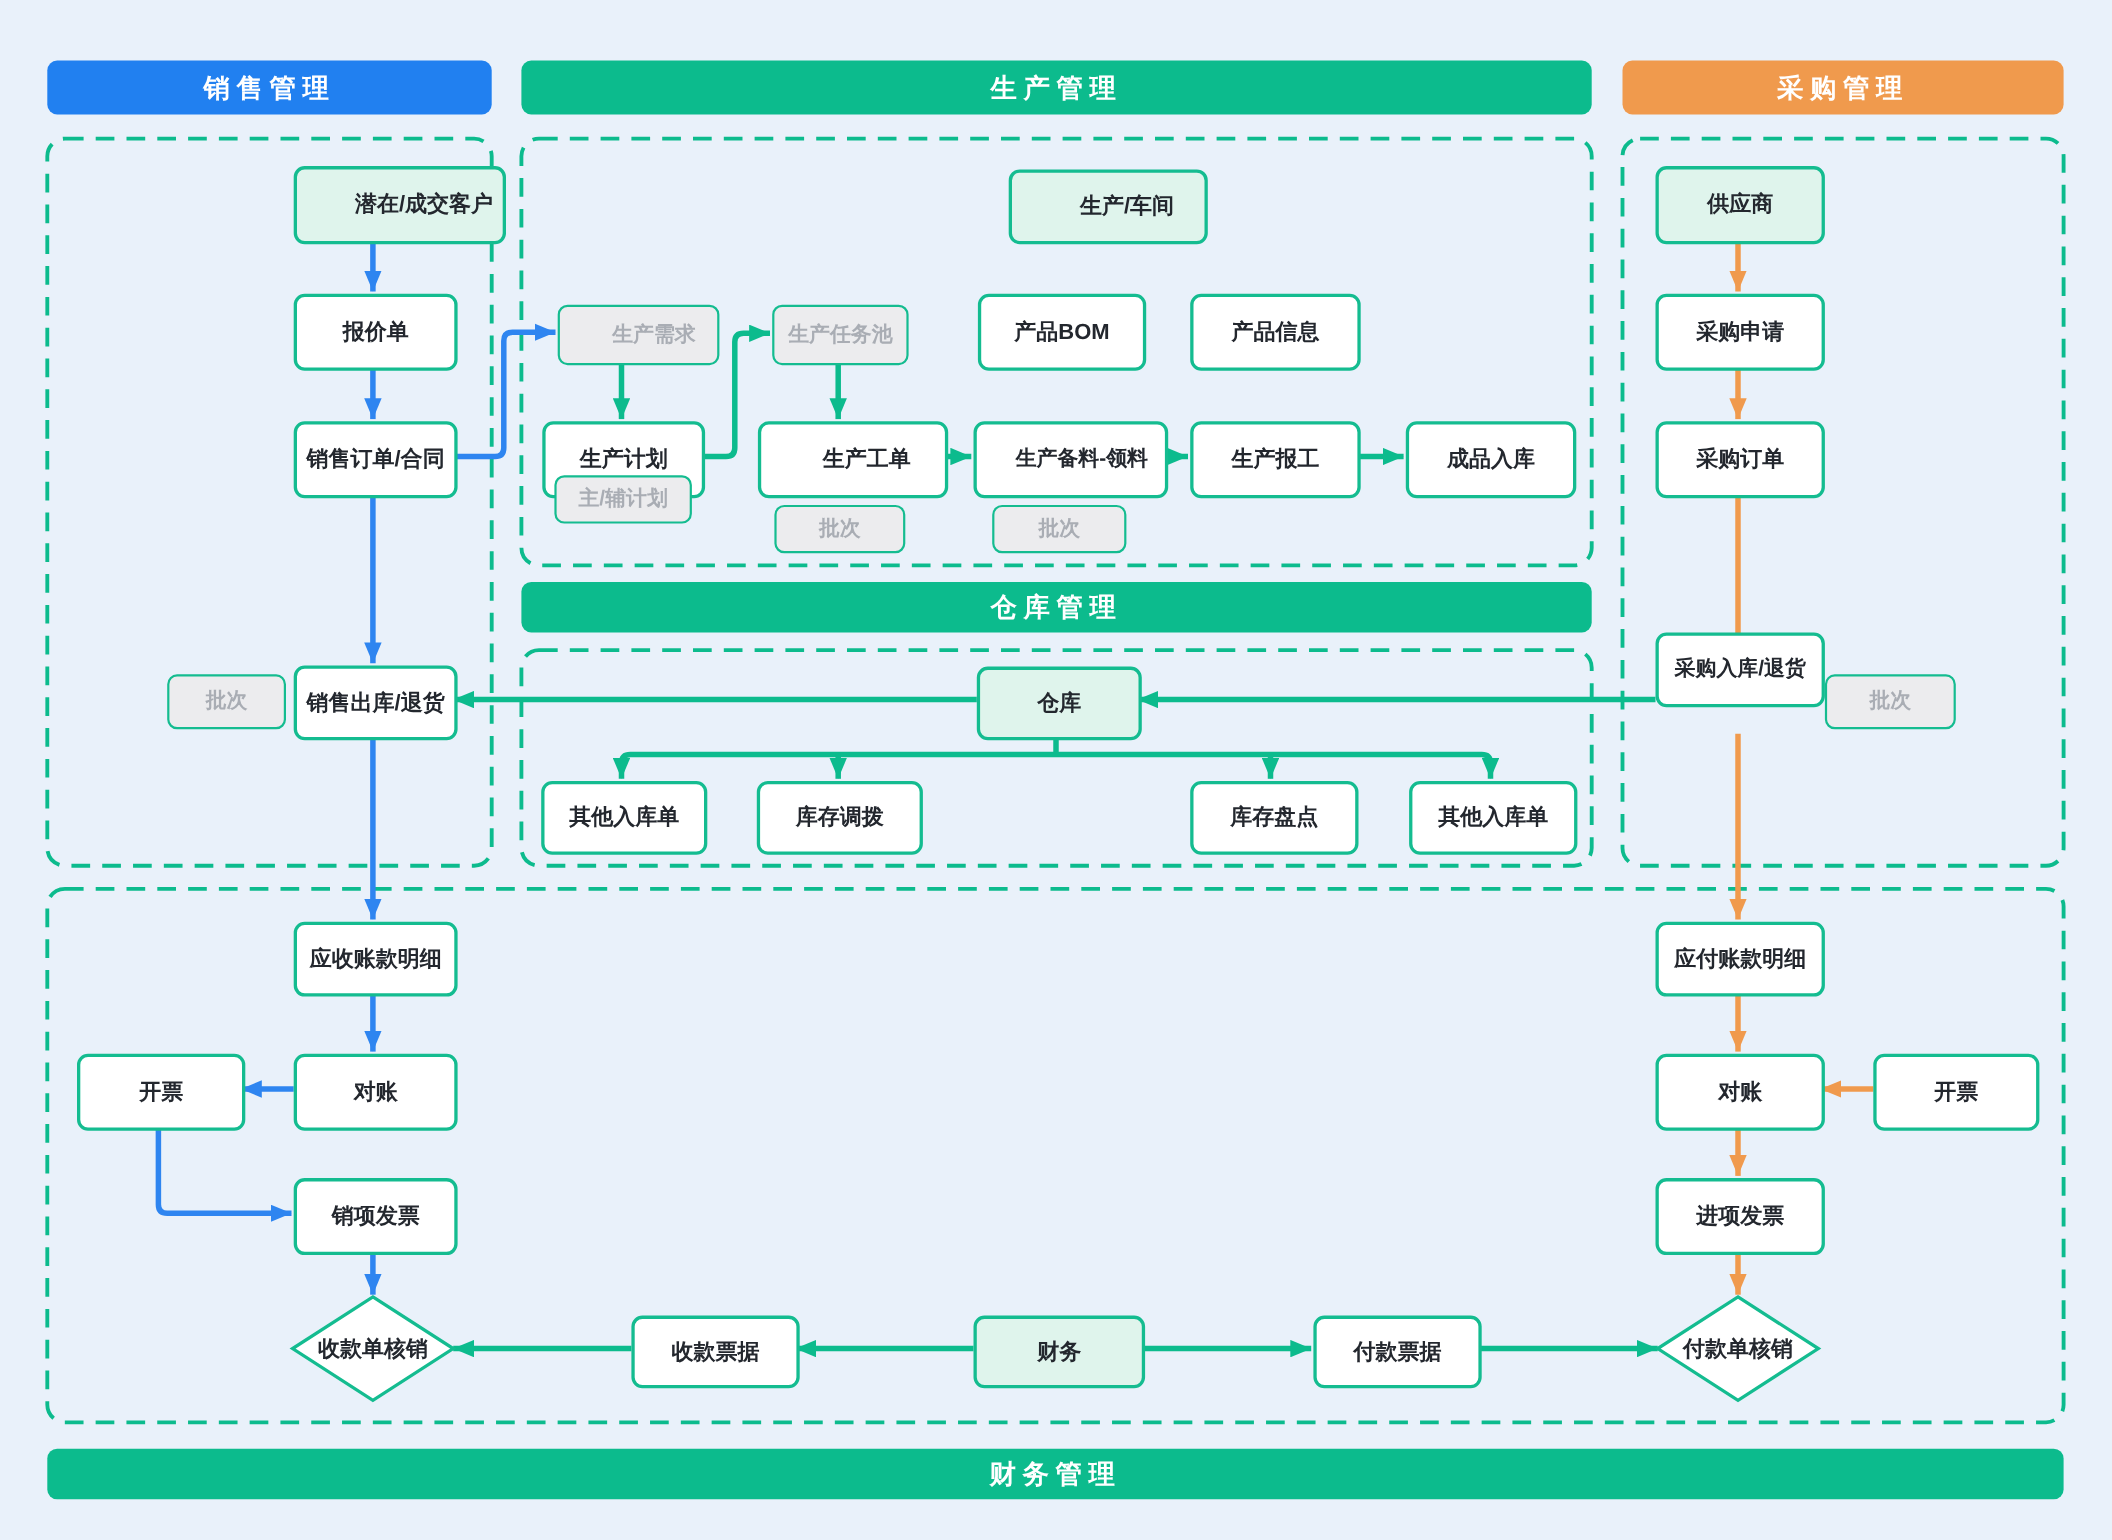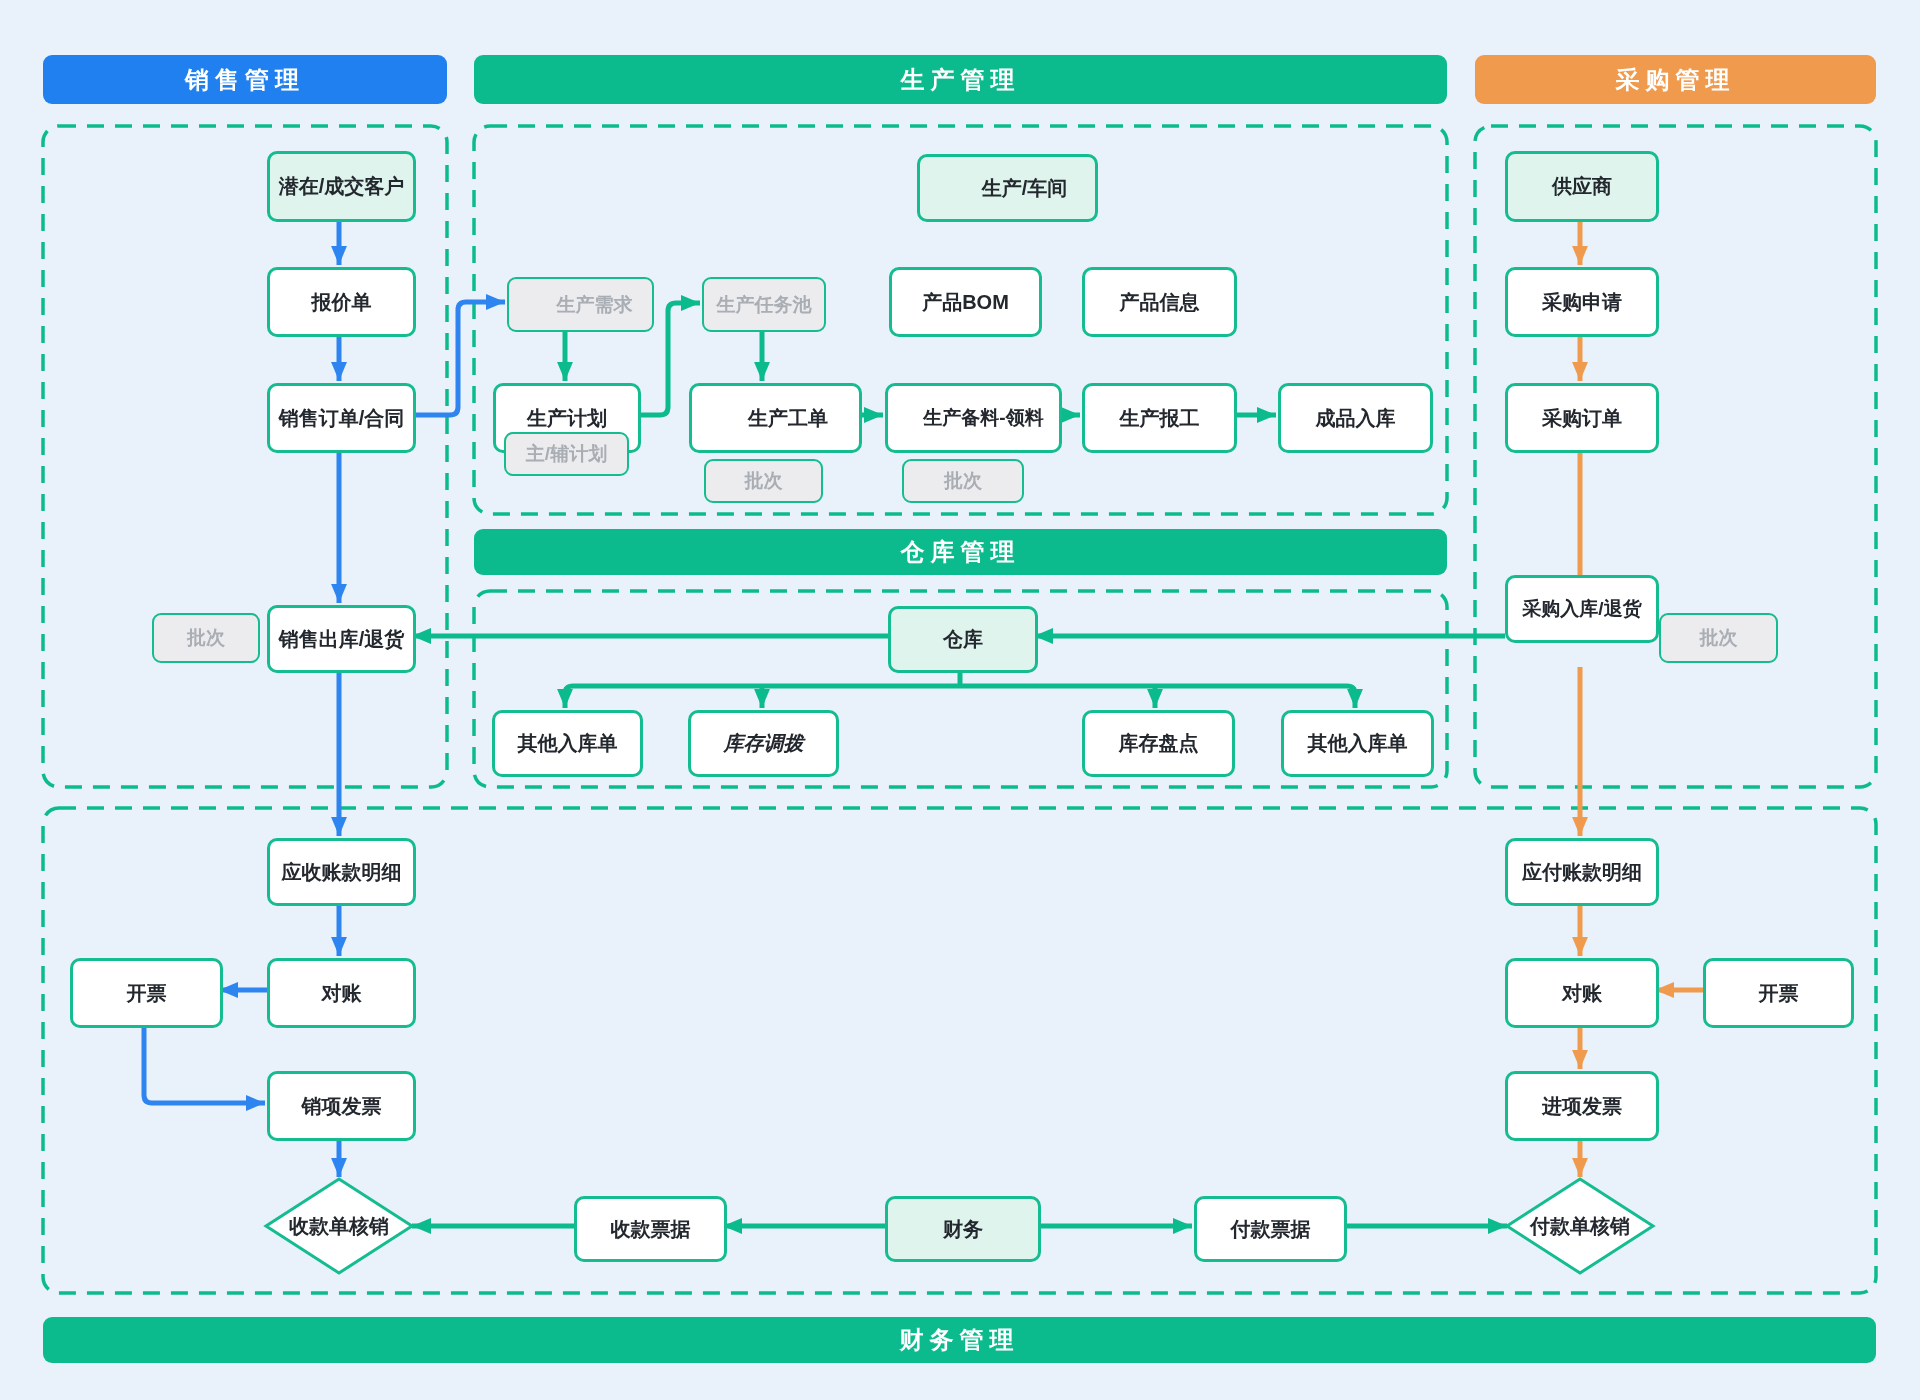--- a/index.html
+++ b/index.html
@@ -118,21 +118,21 @@
     <polygon class="diamond-shape" points="339,1179 412,1226 339,1273 266,1226"></polygon>
     <polygon class="diamond-shape" points="1580,1179 1653,1226 1580,1273 1507,1226"></polygon>
   </svg>
 
   <div class="hdr" style="left:43px;top:55px;width:404px;height:49px;background:var(--sales-header);">销售管理</div>
   <div class="hdr" style="left:474px;top:55px;width:973px;height:49px;background:var(--production-header);">生产管理</div>
   <div class="hdr" style="left:1475px;top:55px;width:401px;height:49px;background:var(--purchase-header);">采购管理</div>
   <div class="hdr" style="left:474px;top:529px;width:973px;height:46px;background:var(--production-header);">仓库管理</div>
   <div class="hdr" style="left:43px;top:1317px;width:1833px;height:46px;background:var(--production-header);">财务管理</div>
 
-  <div class="node accent" style="left:267px;top:151px;width:143px;height:65px;">潜在/成交客户</div>
+  <div class="node accent" style="left:267px;top:151px;width:143px;height:65px;padding-left:44px;">潜在/成交客户</div>
   <div class="node" style="left:267px;top:267px;width:143px;height:64px;">报价单</div>
   <div class="node" style="left:267px;top:383px;width:143px;height:64px;">销售订单/合同</div>
   <div class="node tag" style="left:152px;top:613px;width:104px;height:46px;">批次</div>
   <div class="node" style="left:267px;top:605px;width:143px;height:62px;">销售出库/退货</div>
   <div class="node" style="left:267px;top:838px;width:143px;height:62px;">应收账款明细</div>
   <div class="node" style="left:267px;top:958px;width:143px;height:64px;">对账</div>
   <div class="node" style="left:70px;top:958px;width:147px;height:64px;">开票</div>
   <div class="node" style="left:267px;top:1071px;width:143px;height:64px;">销项发票</div>
   <div class="diamond-label" style="left:254px;top:1200px;width:170px;height:52px;">收款单核销</div>
 
@@ -145,21 +145,21 @@
   <div class="node tag" style="left:504px;top:432px;width:121px;height:40px;">主/辅计划</div>
   <div class="node" style="left:689px;top:383px;width:142px;height:64px;padding-left:25px;">生产工单</div>
   <div class="node tag" style="left:704px;top:459px;width:115px;height:40px;">批次</div>
   <div class="node" style="left:885px;top:383px;width:151px;height:64px;font-size:19px;padding-left:20px;">生产备料-领料</div>
   <div class="node tag" style="left:902px;top:459px;width:118px;height:40px;">批次</div>
   <div class="node" style="left:1082px;top:383px;width:149px;height:64px;">生产报工</div>
   <div class="node" style="left:1278px;top:383px;width:149px;height:64px;">成品入库</div>
 
   <div class="node accent" style="left:888px;top:606px;width:144px;height:61px;">仓库</div>
   <div class="node" style="left:492px;top:710px;width:145px;height:61px;">其他入库单</div>
-  <div class="node" style="left:688px;top:710px;width:145px;height:61px;font-style:italic;">库存调拨</div>
+  <div class="node" style="left:688px;top:710px;width:145px;height:61px;">库存调拨</div>
   <div class="node" style="left:1082px;top:710px;width:147px;height:61px;">库存盘点</div>
   <div class="node" style="left:1281px;top:710px;width:147px;height:61px;">其他入库单</div>
 
   <div class="node accent" style="left:1505px;top:151px;width:148px;height:65px;">供应商</div>
   <div class="node" style="left:1505px;top:267px;width:148px;height:64px;">采购申请</div>
   <div class="node" style="left:1505px;top:383px;width:148px;height:64px;">采购订单</div>
   <div class="node" style="left:1505px;top:575px;width:148px;height:62px;font-size:19px;">采购入库/退货</div>
   <div class="node tag" style="left:1659px;top:613px;width:115px;height:46px;">批次</div>
   <div class="node" style="left:1505px;top:838px;width:148px;height:62px;">应付账款明细</div>
   <div class="node" style="left:1505px;top:958px;width:148px;height:64px;">对账</div>

